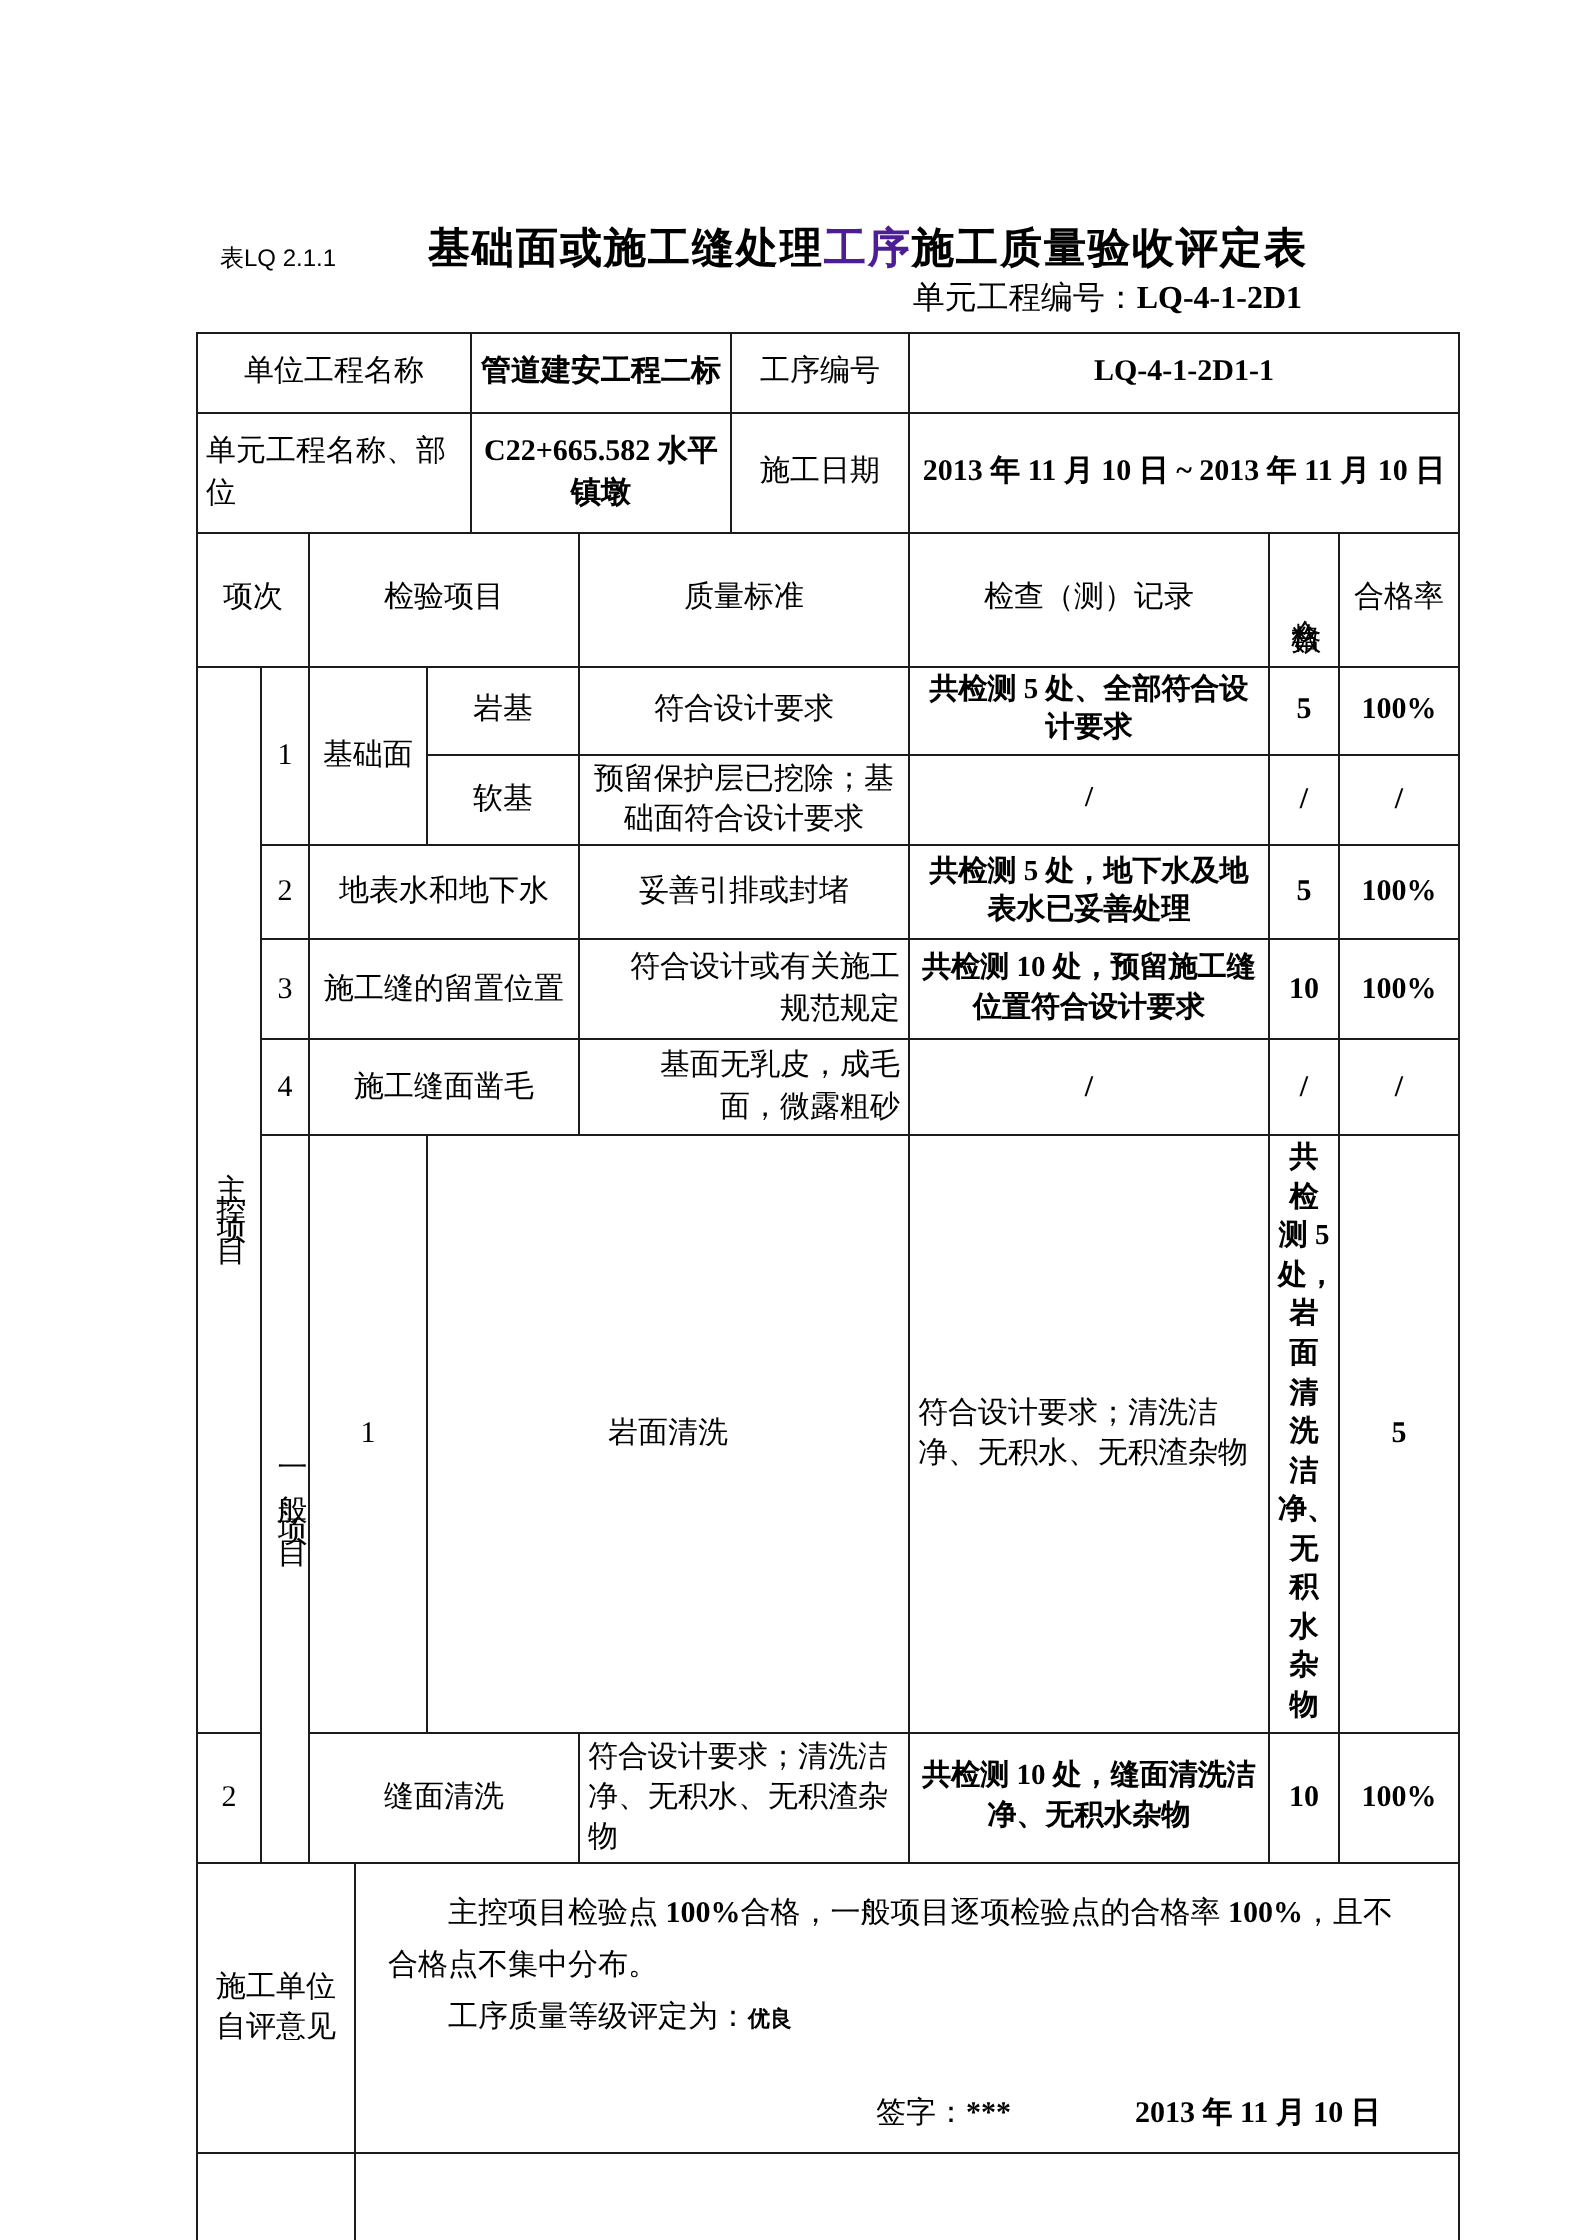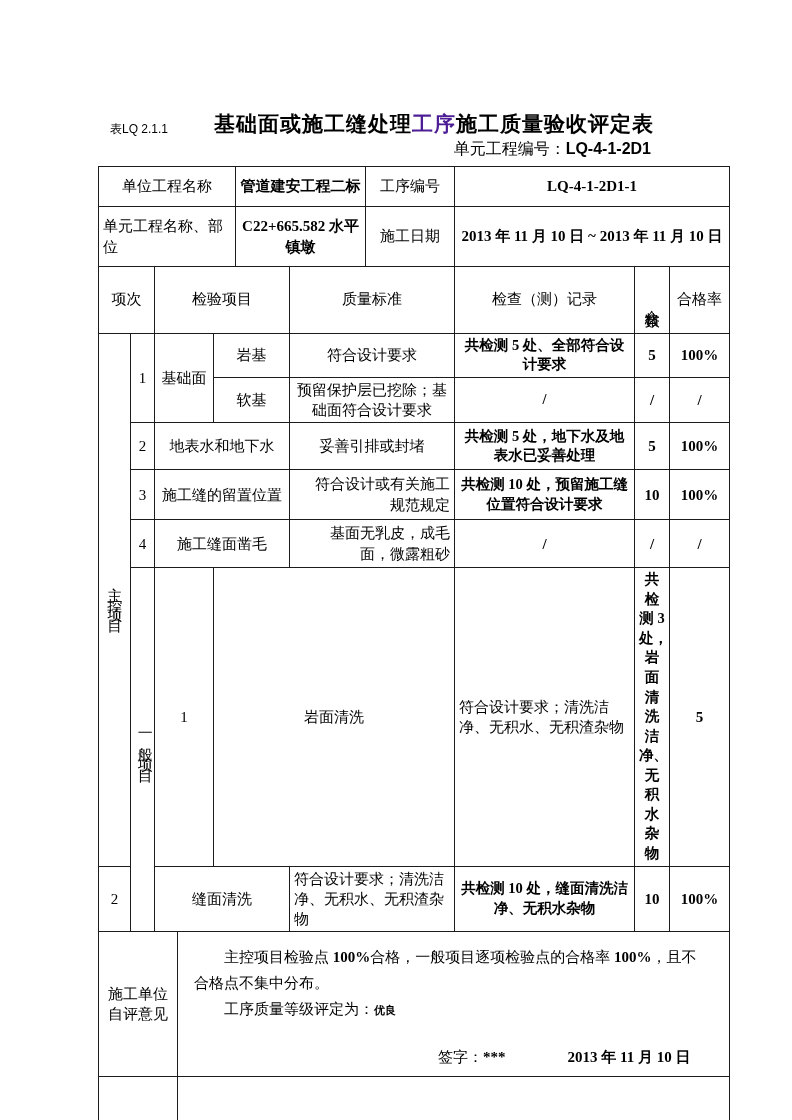--- a/index.html
+++ b/index.html
@@ -21,21 +21,21 @@
   .title-main {
     font-family: "Liberation Sans", sans-serif;
     font-weight: bold; font-size: 21px; margin-left: 46px;
     letter-spacing: 1px; white-space: nowrap;
   }
   .title-main .hl { color: #4c1d95; margin-top: 28px; }
   .subtitle {
     height: 24px; text-align: right; padding-right: 78px;
     font-size: 16px; margin-top: 1px;
   }
-  .subtitle .code-value { font-family: Liberation Sans, sans-serif; font-weight: bold; }
+  .subtitle .code-value { font-family: Liberation Serif, serif; font-weight: bold; }
 
   table { border-collapse: collapse; table-layout: fixed; width: 631px; }
   td {
     border: 1.5px solid #1c1c1c;
     padding: 2px 4px;
     font-size: 15px;
     text-align: center; vertical-align: middle;
     line-height: 1.35;
     overflow: hidden;
   }
@@ -162,21 +162,21 @@
         <td class="indent1">基面无乳皮，成毛面，微露粗砂</td>
         <td class="num">/</td>
         <td class="num">/</td>
         <td class="num">/</td>
       </tr>
       <tr style="height:57px">
         <td rowspan="2" class="vtext"><span>一般项目</span></td>
         <td>1</td>
         <td colspan="2">岩面清洗</td>
         <td class="left">符合设计要求；清洗洁净、无积水、无积渣杂物</td>
-        <td class="rec">共检测 3 处，岩面清洗洁净、无积水杂物</td>
+        <td class="rec">共检测 5 处，岩面清洗洁净、无积水杂物</td>
         <td class="num">5</td>
         <td class="num">100%</td>
       </tr>
       <tr style="height:58px">
         <td>2</td>
         <td colspan="2">缝面清洗</td>
         <td class="left">符合设计要求；清洗洁净、无积水、无积渣杂物</td>
         <td class="rec">共检测 10 处，缝面清洗洁净、无积水杂物</td>
         <td class="num">10</td>
         <td class="num">100%</td>

